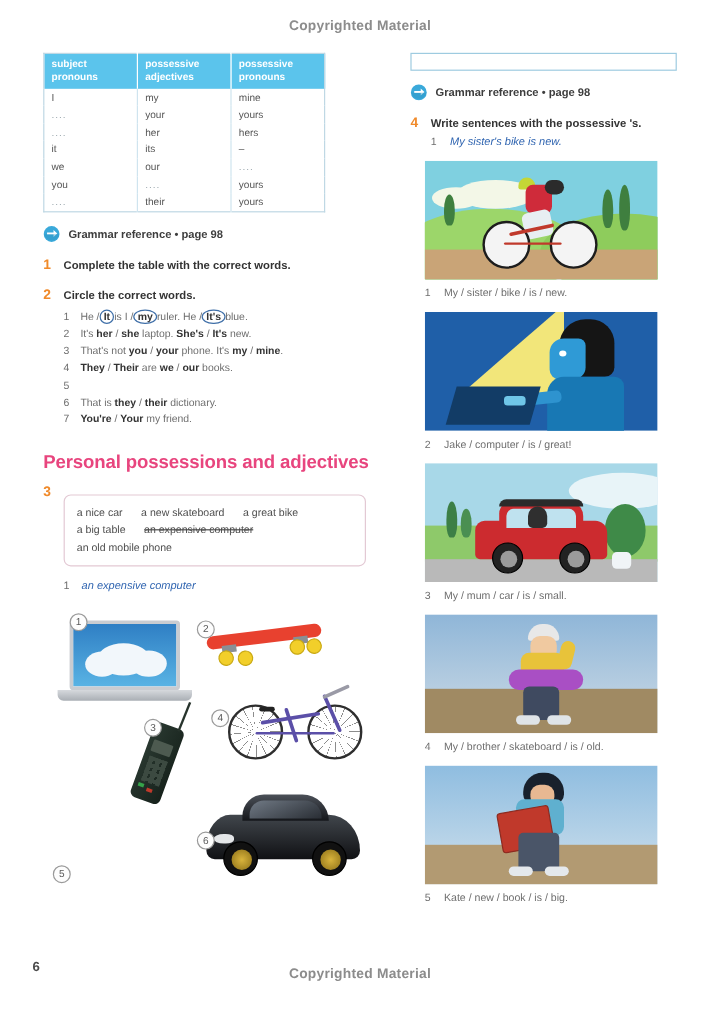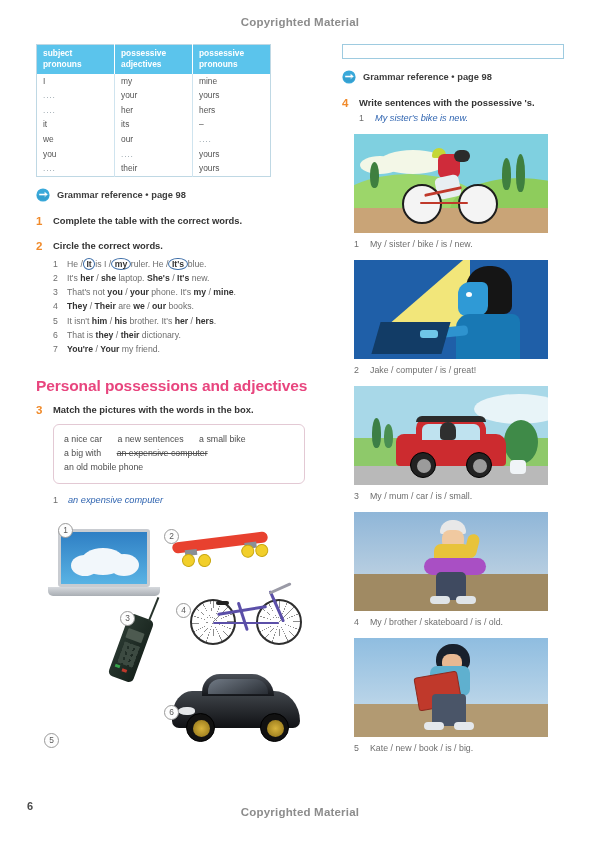--- a/index.html
+++ b/index.html
@@ -431,46 +431,44 @@
           <li>
             <span class="li-num">3</span>
             <span>That's not <span class="bold-opt">you</span> / <span class="bold-opt">your</span> phone. It's <span class="bold-opt">my</span> / <span class="bold-opt">mine</span>.</span>
           </li>
           <li>
             <span class="li-num">4</span>
             <span><span class="bold-opt">They</span> / <span class="bold-opt">Their</span> are <span class="bold-opt">we</span> / <span class="bold-opt">our</span> books.</span>
           </li>
           <li>
             <span class="li-num">5</span>
-            <span>It isn't <span class="bold-opt">him</span> / <span class="bold-opt">his</span> brother. It's <span class="bold-opt">her</span> / <span class="bold-opt">hers</span>.</span>
           </li>
           <li>
             <span class="li-num">6</span>
             <span>That is <span class="bold-opt">they</span> / <span class="bold-opt">their</span> dictionary.</span>
           </li>
           <li>
             <span class="li-num">7</span>
             <span><span class="bold-opt">You're</span> / <span class="bold-opt">Your</span> my friend.</span>
           </li>
         </ol>
       </div>
     </div>
 
     <h2 class="section-heading" style="margin-top:20px;">Personal possessions and adjectives</h2>
 
     <div class="exercise" style="margin-top:4px;">
       <div class="ex-num">3</div>
       <div class="ex-body">
-        <div class="ex-title">Match the pictures with the words in the box.</div>
 
         <div class="word-box">
           <span class="w">a nice car</span>
-          <span class="w">a new sentences</span>
-          <span class="w">a small bike</span><br>
-          <span class="w">a big with</span>
+          <span class="w">a new skateboard</span>
+          <span class="w">a great bike</span><br>
+          <span class="w">a big table</span>
           <span class="w struck">an expensive computer</span><br>
           <span class="w">an old mobile phone</span>
         </div>
 
         <div class="answer-line">
           <span class="a-num">1</span>
           <span class="answer-ink">an expensive computer</span>
         </div>
       </div>
     </div>

